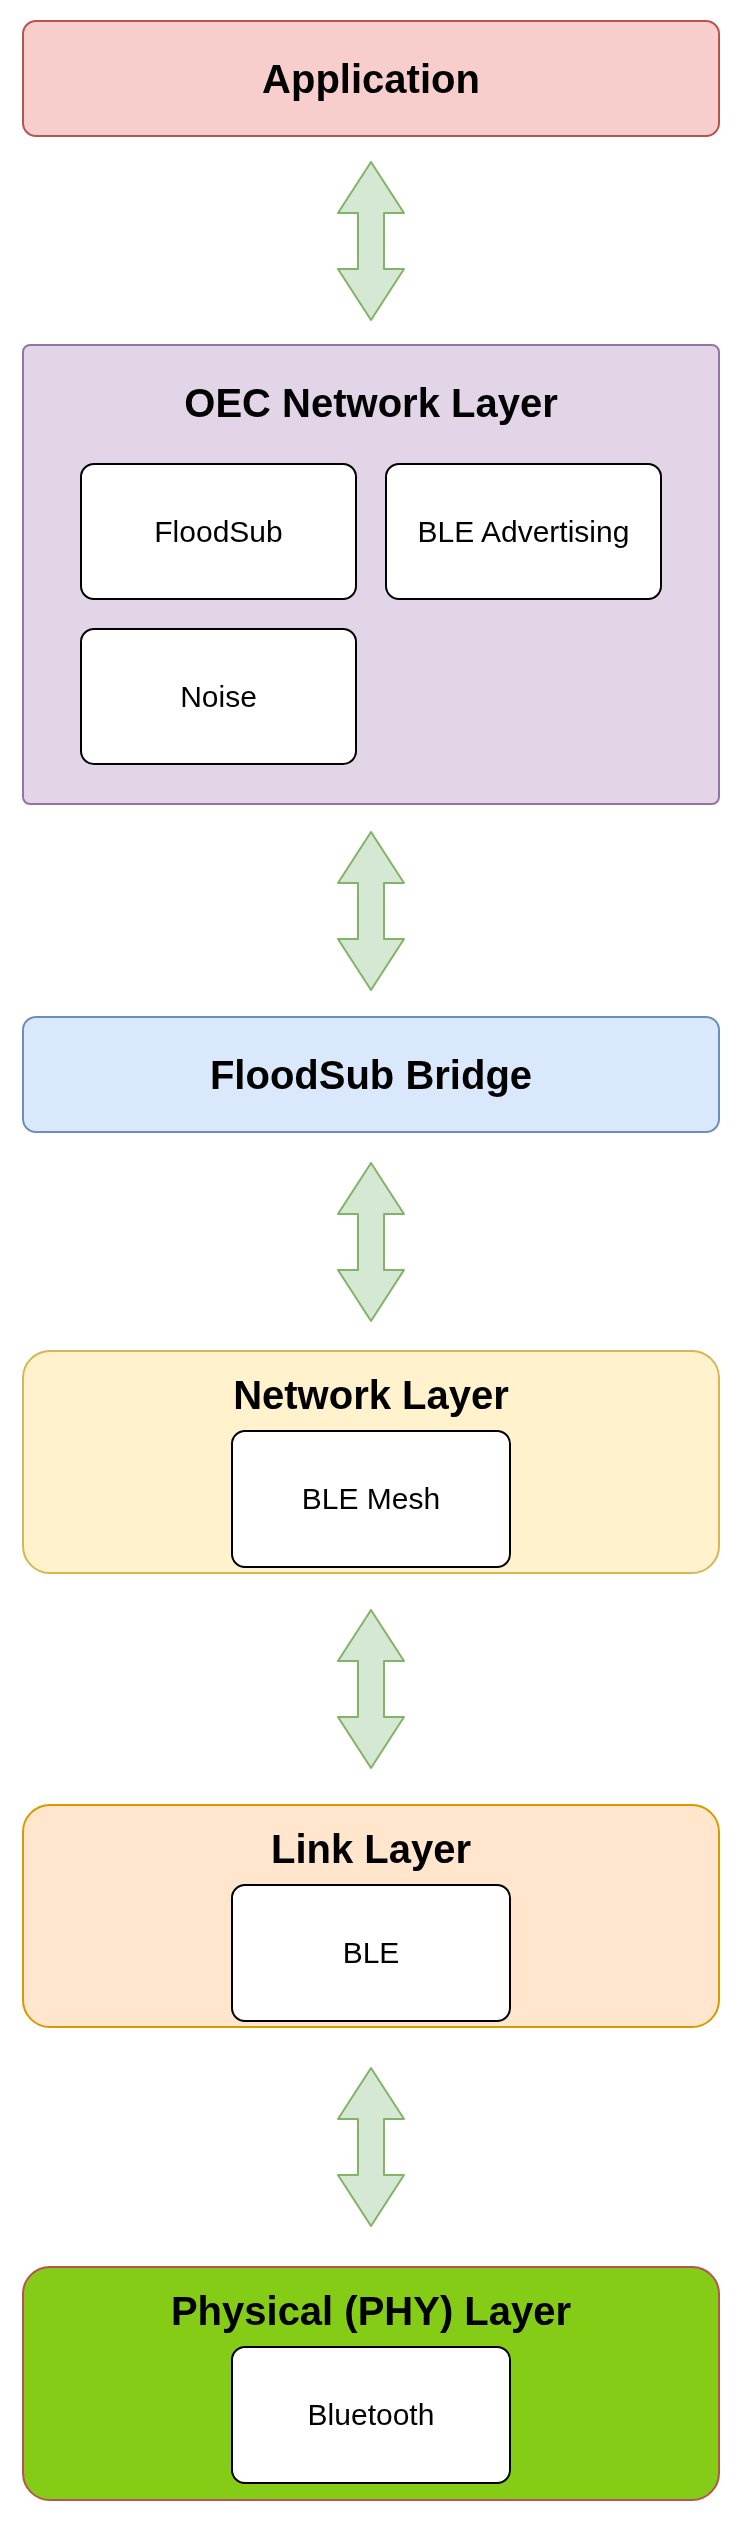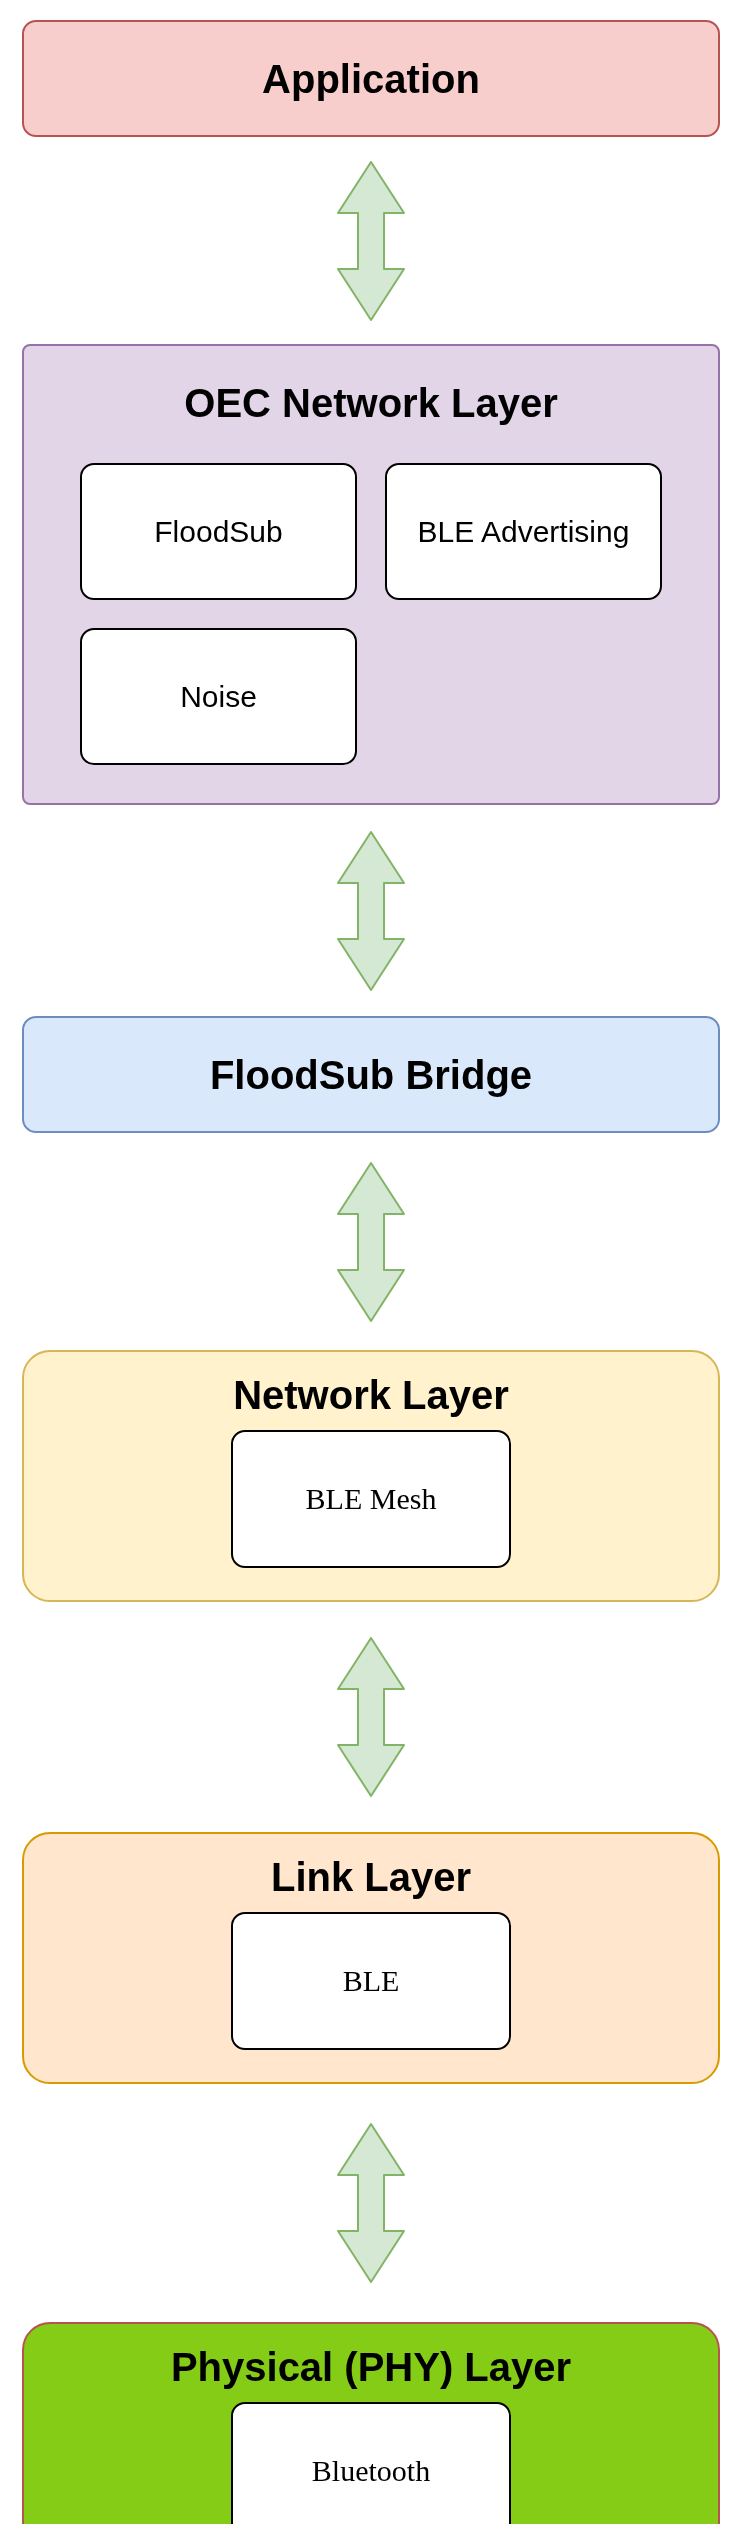--- a/index.html
+++ b/index.html
@@ -55,35 +55,35 @@
     grid-auto-rows: 137px;
     column-gap: 25px;
     row-gap: 48px;
     gap: 28px;
   }
   
   .single {
     padding-top: 20px;
   }
   .single .layer-title { margin-bottom: 12px; }
-  .nl, .ll { height: 252px; }
+  .nl, .ll { height: 224px; }
   .phy { height: 235px; }
   .subbox {
     background: #ffffff;
     border: 2px solid #000000;
     border-radius: 14px;
     display: flex;
     align-items: center;
     justify-content: center;
     box-sizing: border-box;
     font-size: 30px;
     line-height: 34px;
     text-align: center;
   }
-  .subbox.wide { width: 280px; height: 138px; font-family: Liberation Serif, serif; }
+  .subbox.wide { width: 280px; height: 138px; }
   .arrow-gap {
     display: flex;
     align-items: center;
     justify-content: center;
   }
   .gap-1 { height: 207px; }
   .gap-2 { height: 211px; }
   .gap-3 { height: 217px; }
   .gap-4 { height: 230px; }
   .gap-5 { height: 238px; }

